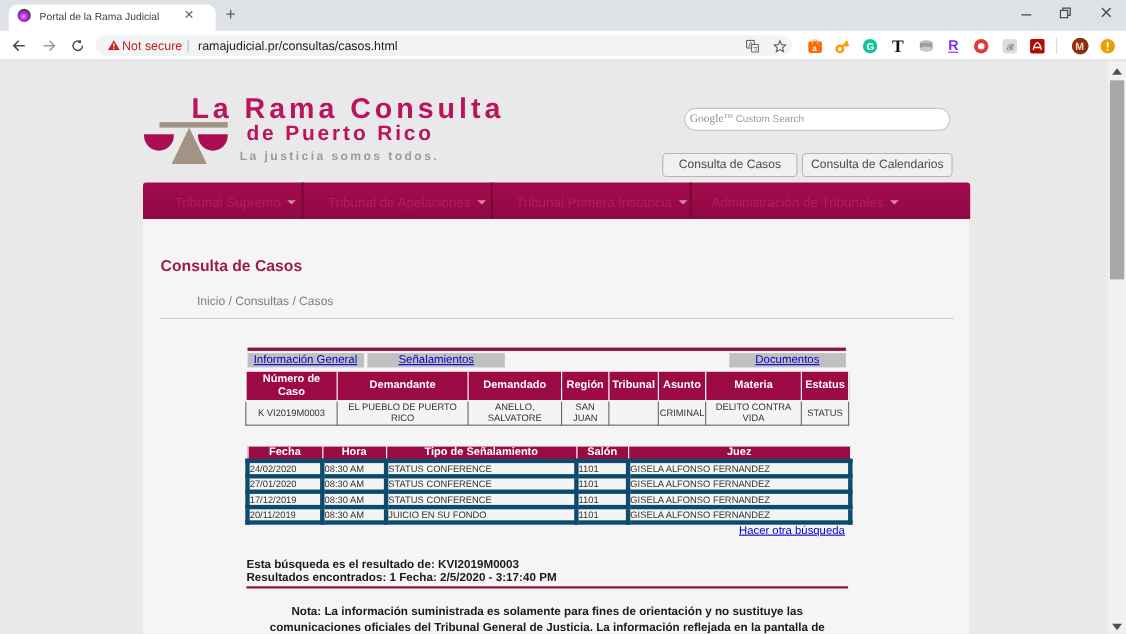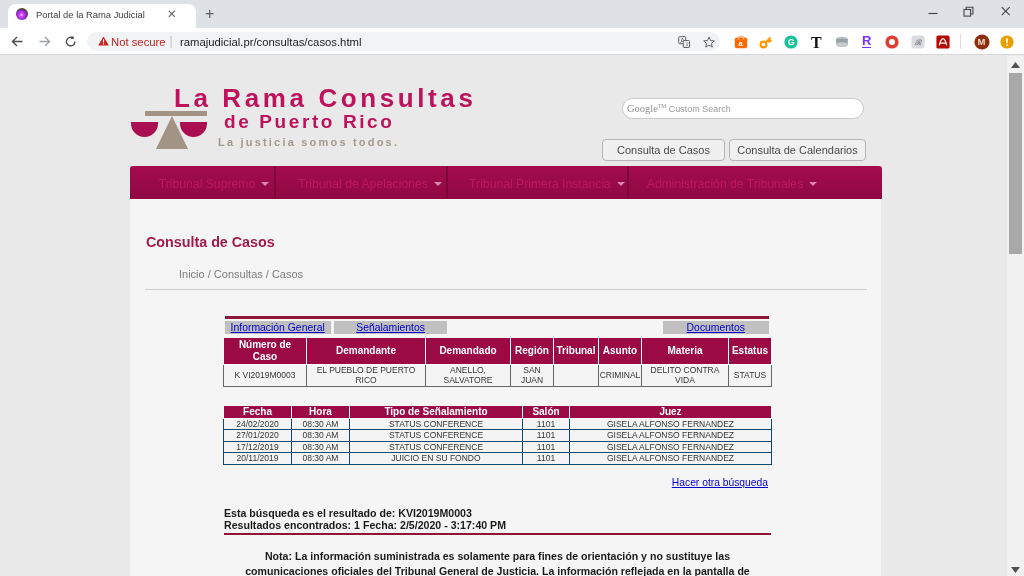--- a/index.html
+++ b/index.html
@@ -53,21 +53,21 @@
   #tstrip-top { left:224.6px; top:316.4px; width:544.4px; height:2.7px; background:#8e1537; }
   .tcell { top:321px; height:13px; background:#c0c0c0; text-align:center; font-size:10.4px; line-height:13px; white-space:nowrap; }
   .tcell a { color:#0000cc; text-decoration:underline; }
   
   table { border-collapse:collapse; font-family:"Liberation Sans", sans-serif; }
   #t1 { left:223px; top:338px; width:548px; table-layout:fixed; }
   #t1 th { background:#9b0a44; color:#fff; font-size:10px; border:1px solid #fff; border-top:none; padding:0; height:26px; line-height:12px; }
   #t1 td { background:#f5f4f4; color:#333; font-size:8.5px; border:1px solid #666; text-align:center; height:21px; padding:0; line-height:10.5px; white-space:nowrap; }
   #t2 { left:223px; top:406px; width:548px; table-layout:fixed; }
   #t2 th { background:#9b0a44; color:#fff; font-size:10px; border:1px solid #fff; border-top:none; padding:0; height:12px; }
-  #t2 td { background:#f5f4f4; color:#333; font-size:8.5px; border:1px solid #0c4a6e; text-align:center; height:11.5px; padding:0; }
+  #t2 td { background:#f5f4f4; color:#333; font-size:8.5px; border:4px solid #0c4a6e; height:11.5px; padding:0; }
   #again { left:620px; top:477px; width:148px; text-align:right; font-size:10.3px; }
   #again a { color:#0000cc; }
   #res1 { left:224px; top:507px; font-size:10.6px; font-weight:bold; color:#1a1a1a; }
   #res2 { left:224px; top:519px; font-size:10.6px; font-weight:bold; color:#1a1a1a; }
   #hr2 { left:224px; top:533px; width:547px; height:2px; background:#8e1537; }
   #nota { left:224px; top:549px; width:547px; text-align:center; font-size:10.6px; font-weight:bold; color:#1a1a1a; line-height:14.5px; }
 </style>
 </head>
 <body>
 
@@ -170,21 +170,21 @@
     <path d="M5.5 1 L10 7 H1 Z" fill="#505050"></path>
   </svg>
   <svg class="abs" style="left:1010px; top:566px;" width="11" height="8">
     <path d="M5.5 7 L1 1 H10 Z" fill="#505050"></path>
   </svg>
 
   <div class="abs" id="crossbar"></div>
   <div class="abs" id="tri"></div>
   <div class="abs bowl" style="left:131px;"></div>
   <div class="abs bowl" style="left:180px;"></div>
-  <div class="abs" id="logo1">La Rama Consultas</div>
+  <div class="abs" id="logo1">La Rama Consulta</div>
   <div class="abs" id="logo2">de Puerto Rico</div>
   <div class="abs" id="logo3">La justicia somos todos.</div>
 
   <div class="abs" id="gsearch"></div>
   <div class="abs" id="gtext">Google<span style="font-size:5.5px; vertical-align:4px;">TM</span> <span style="font-family:'Liberation Sans',sans-serif; font-size:9px; color:#9a9a9a;">Custom Search</span></div>
 
   <div class="abs pbtn" style="left:602px; width:123px;">Consulta de Casos</div>
   <div class="abs pbtn" style="left:729px; width:137px;">Consulta de Calendarios</div>
 
   <div class="abs" id="nav"></div>
@@ -194,21 +194,21 @@
   <div class="abs navitem" style="left:142px; width:144px;">Tribunal Supremo<span class="caret"></span></div>
   <div class="abs navitem" style="left:284px; width:172px;">Tribunal de Apelaciones<span class="caret"></span></div>
   <div class="abs navitem" style="left:456px; width:182px;">Tribunal Primera Instancia<span class="caret"></span></div>
   <div class="abs navitem" style="left:632px; width:200px;">Administración de Tribunales<span class="caret"></span></div>
 
   <div class="abs" id="h1">Consulta de Casos</div>
   <div class="abs" id="crumb">Inicio / Consultas / Casos</div>
   <div class="abs" id="hr1"></div>
   <div class="abs" id="tstrip-top"></div>
   <div class="abs tcell" style="left:224.6px; width:106.2px;"><a href="#">Información General</a></div>
-  <div class="abs tcell" style="left:334.1px; width:113px;"><a href="#">Señalamientos</a></div>
+  <div class="abs tcell" style="left:334.1px; width:125px;"><a href="#">Señalamientos</a></div>
   <div class="abs tcell" style="left:443.6px; width:106.2px;margin-top:20px;"><a href="#">Movimientos</a></div>
   <div class="abs tcell" style="left:553.1px; width:106.2px;margin-top:19px;"><a href="#">Notificaciones</a></div>
   <div class="abs tcell" style="left:662.6px; width:106.4px;"><a href="#">Documentos</a></div>
   <table class="abs" id="t1">
     <tbody>
       <tr>
       <th style="width:83px;">Número de<br>Caso</th>
       <th style="width:119px;">Demandante</th>
       <th style="width:85px;">Demandado</th>
       <th style="width:43px;">Región</th>

